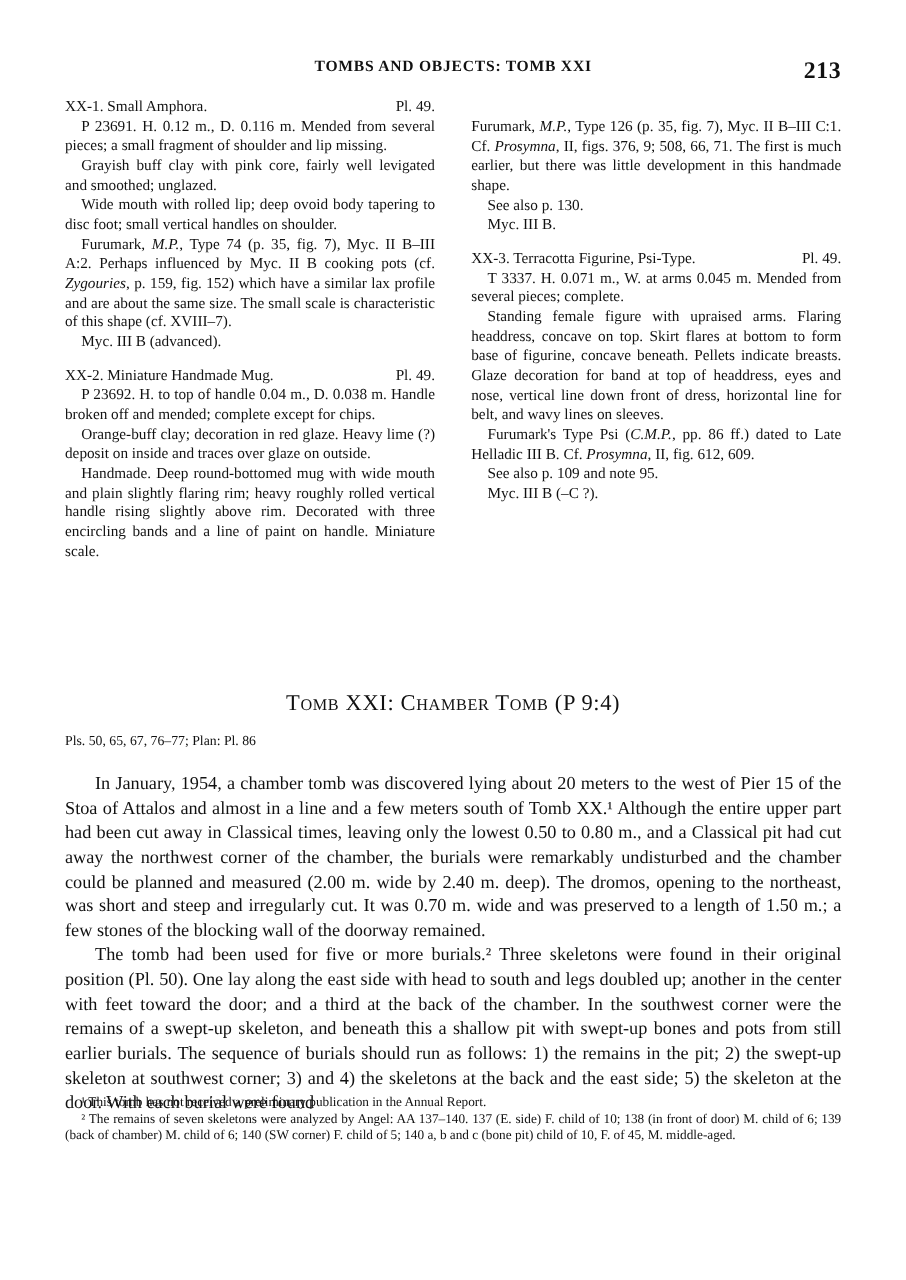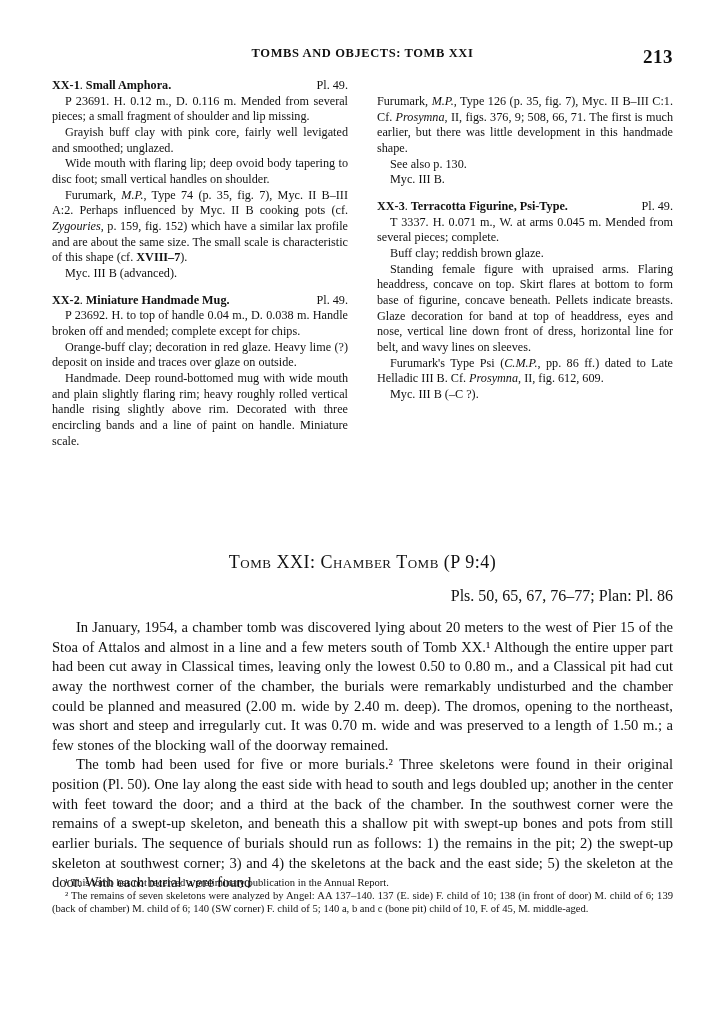--- a/index.html
+++ b/index.html
@@ -61,29 +61,29 @@
     hyphens: manual;
   }
   .entry-head {
     margin-top: 0;
     display: flex;
     justify-content: space-between;
     align-items: baseline;
     white-space: nowrap;
   }
   .entry-head .label {
-    font-weight: bold;
+    font-weight: normal;
     margin-top: 17px;
   }
   .entry-head .plate {
     font-weight: normal;
   }
   .sc { font-variant: small-caps; }
   .it { font-style: italic; }
-  .bd { font-weight: bold; }
+  .bd { font-weight: normal; }
   p.para {
     margin: 0;
     text-indent: 13px;
   }
   p.para.noindent { text-indent: 0; }
   .entry { margin-bottom: 0px; }
   .entry + .entry { margin-top: 11px; }
 
   .section {
     position: absolute;
@@ -92,22 +92,22 @@
   }
   .tomb-title {
     top: 552px;
     text-align: center;
     font-size: 18px;
     font-variant: small-caps;
     letter-spacing: 0.5px;
   }
   .tomb-sub {
     top: 587px;
-    text-align: right;
-    font-size: 16px;
+    text-align: left;
+    font-size: 11px;
   }
   .body-text {
     top: 618px;
     font-size: 14.6px;
     line-height: 1.345;
     text-align: justify;
   }
   .body-text p {
     margin: 0;
     text-indent: 24px;
@@ -147,21 +147,21 @@
 
     <div class="col">
 
       <div class="entry" style="margin-top:0">
         <p class="para noindent entry-head">
           <span><span class="bd sc">XX-1</span>. <span class="label">Small Amphora.</span></span>
           <span class="plate">Pl. 49.</span>
         </p>
         <p class="para">P 23691. H. 0.12 m., D. 0.116 m. Mended from several pieces; a small fragment of shoulder and lip missing.</p>
         <p class="para">Grayish buff clay with pink core, fairly well levigated and smoothed; unglazed.</p>
-        <p class="para">Wide mouth with flaring lip; deep ovoid body tapering to disc foot; small vertical handles on shoulder.</p>
+        <p class="para">Wide mouth with rolled lip; deep ovoid body tapering to disc foot; small vertical handles on shoulder.</p>
         <p class="para">
           Furumark, <span class="it">M.P.</span>, Type 74 (p. 35, fig. 7), Myc. II B–III A:2. Perhaps influenced by Myc. II B cooking pots (cf. <span class="it">Zygouries</span>, p. 159, fig. 152) which have a similar lax profile and are about the same size. The small scale is characteristic of this shape (cf. <span class="bd">XVIII–7</span>).
         </p>
         <p class="para">Myc. III B (advanced).</p>
       </div>
 
       <div class="entry">
         <p class="para noindent entry-head">
           <span><span class="bd sc">XX-2</span>. <span class="label">Miniature Handmade Mug.</span></span>
           <span class="plate">Pl. 49.</span>
@@ -182,25 +182,25 @@
         <p class="para">See also p. 130.</p>
         <p class="para">Myc. III B.</p>
       </div>
 
       <div class="entry">
         <p class="para noindent entry-head">
           <span><span class="bd sc">XX-3</span>. <span class="label">Terracotta Figurine, Psi-Type.</span></span>
           <span class="plate">Pl. 49.</span>
         </p>
         <p class="para">T 3337. H. 0.071 m., W. at arms 0.045 m. Mended from several pieces; complete.</p>
-        <p class="para">Buff clay; reddish brown glaze.</p>
         <p class="para">Standing female figure with upraised arms. Flaring headdress, concave on top. Skirt flares at bottom to form base of figurine, concave beneath. Pellets indicate breasts. Glaze decoration for band at top of headdress, eyes and nose, vertical line down front of dress, horizontal line for belt, and wavy lines on sleeves.</p>
         <p class="para">
           Furumark's Type Psi (<span class="it">C.M.P.</span>, pp. 86 ff.) dated to Late Helladic III B. Cf. <span class="it">Prosymna</span>, II, fig. 612, 609.
         </p>
+        <p class="para">See also p. 109 and note 95.</p>
         <p class="para">Myc. III B (–C ?).</p>
       </div>
 
     </div>
   </div>
 
   <div class="section tomb-title">Tomb XXI: Chamber Tomb (P 9:4)</div>
   <div class="section tomb-sub">Pls. 50, 65, 67, 76–77; Plan: Pl. 86</div>
 
   <div class="section body-text">

